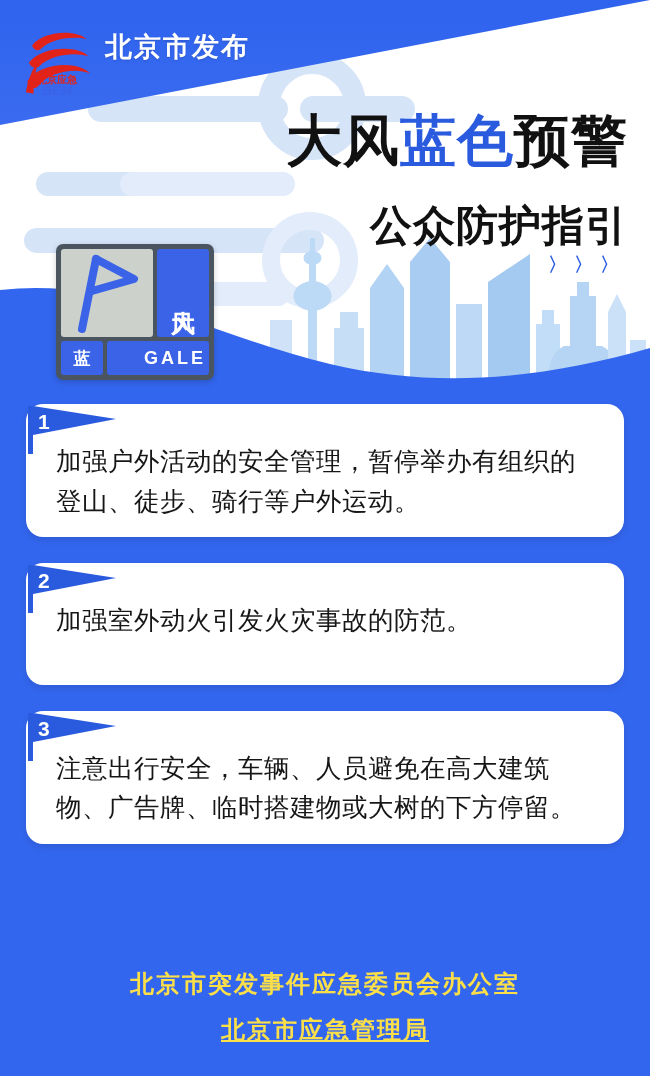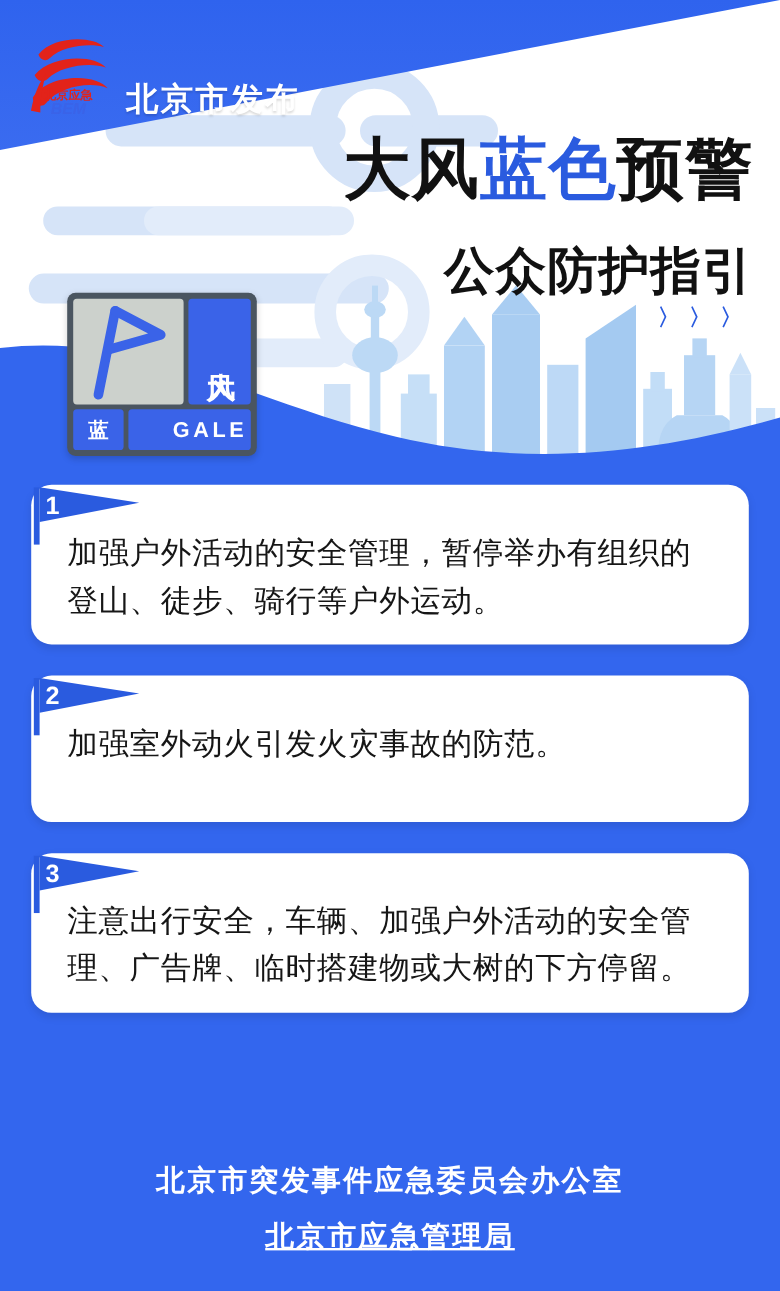--- a/index.html
+++ b/index.html
@@ -47,21 +47,20 @@
     z-index:5;
   }
   .banner-logo{
     position:absolute; left:18px; top:22px; width:78px; height:78px; z-index:7;
   }
   .banner-title{
     position:absolute; left:105px; top:29px; z-index:7;
     color:#ffffff; font-size:27px; font-weight:bold; letter-spacing:2px;
     font-family:"Liberation Sans","DejaVu Sans",sans-serif;
     text-shadow:0 1px 2px rgba(0,0,0,.15);
-    margin-top:36px;
   }
 
   
   .headline{
     position:absolute; right:22px; top:112px; z-index:8;
     font-size:56px; font-weight:bold; line-height:1.05;
     color:#111111; letter-spacing:1px; white-space:nowrap;
     font-family:"Liberation Sans","DejaVu Sans",sans-serif;
   }
   .headline .hl-blue{ color:#2a5bdf; }
@@ -128,21 +127,21 @@
     position:absolute; left:12px; top:6px; z-index:4;
     color:#ffffff; font-size:21px; font-weight:bold;
     font-family:"Liberation Sans","DejaVu Sans",sans-serif;
   }
 
   
   .footer{
     position:absolute; left:0; top:968px; width:650px; text-align:center; z-index:10;
   }
   .footer-line{
-    color:#ffffff; font-weight:bold; letter-spacing:2px;
+    color:#fde047; font-weight:bold; letter-spacing:2px;
     font-family:"Liberation Sans","DejaVu Sans",sans-serif;
   }
   .footer-line.l1{ font-size:24px; margin-bottom:14px; }
   .footer-line.l2{ font-size:24px;text-decoration:underline; }
 </style>
 </head>
 <body>
 
 <div id="poster">
 
@@ -273,21 +272,21 @@
       </div>
     </div>
 
     <div class="card-wrap">
       <svg class="flag" viewBox="0 0 96 48">
         <rect x="0" y="0" width="5" height="48" fill="#2a5bdf"></rect>
         <polygon points="5,0 88,13 5,29" fill="#2a5bdf"></polygon>
       </svg>
       <div class="flag-num">3</div>
       <div class="card">
-        <div class="card-text">注意出行安全，车辆、加强户外活动的安全管理、广告牌、临时搭建物或大树的下方停留。</div>
+        <div class="card-text">注意出行安全，车辆、人员避免在高大建筑物、广告牌、临时搭建物或大树的下方停留。</div>
       </div>
     </div>
 
   </div>
 
   <div class="footer">
     <div class="footer-line l1">北京市突发事件应急委员会办公室</div>
     <div class="footer-line l2">北京市应急管理局</div>
   </div>
 

